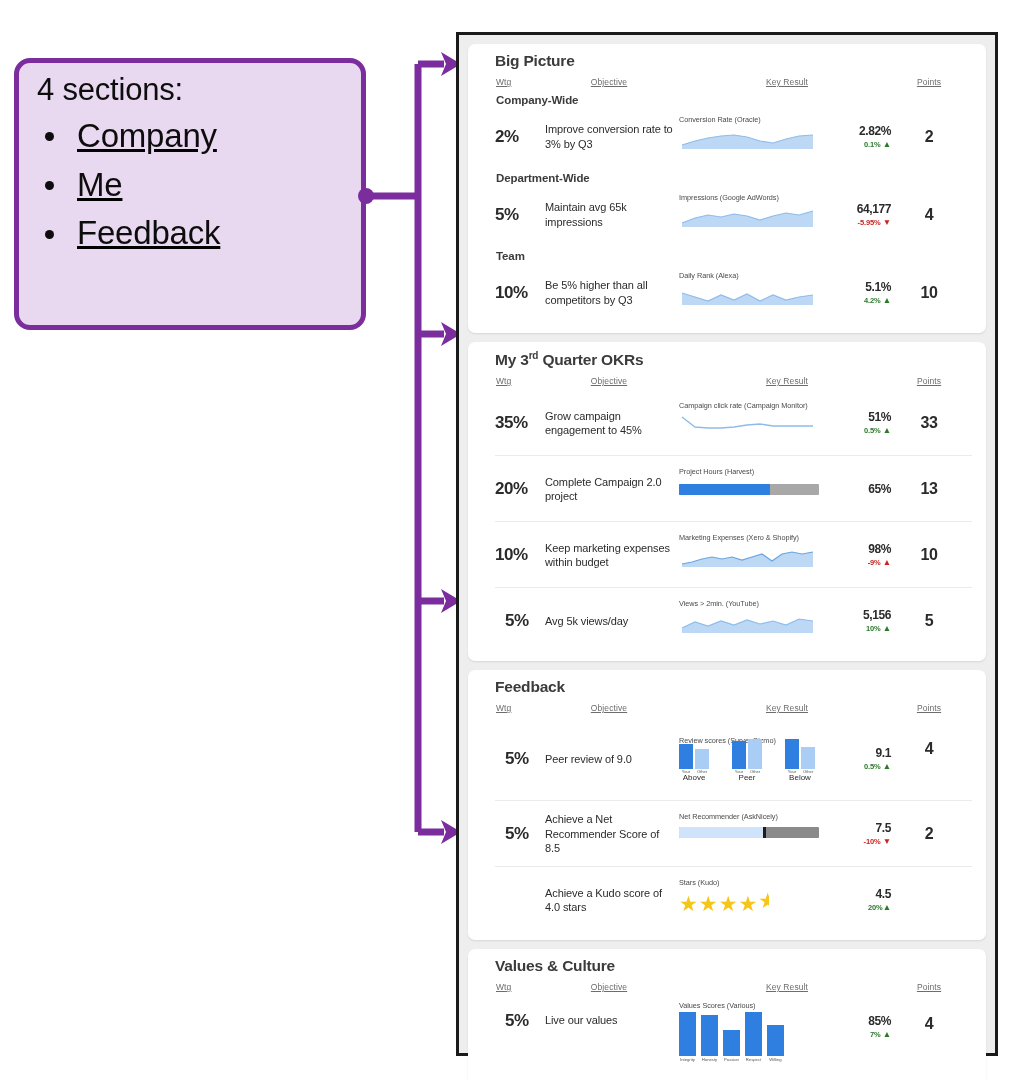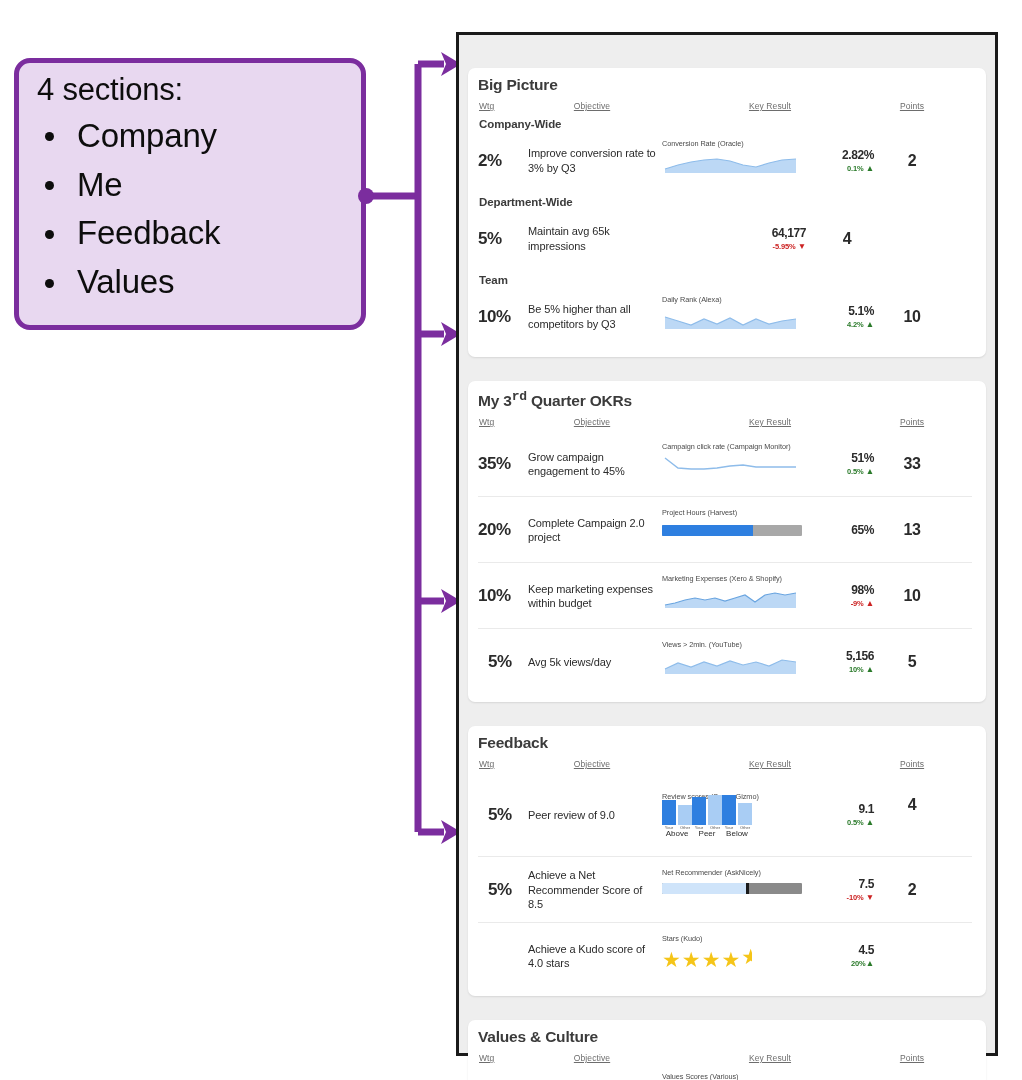--- a/index.html
+++ b/index.html
@@ -9,48 +9,47 @@
   }
   
   #callout{
     position:absolute;left:14px;top:58px;width:352px;height:272px;
     background:#e8d8f0;border:5px solid #7b2d9e;border-radius:16px;
     box-sizing:border-box;padding:10px 16px 0 18px;
   }
   #callout .c-title{
     font-size:31px;color:#0d0d0d;line-height:1.12;letter-spacing:-.2px;
   }
-  #callout ul{list-style:none;margin:4px 0 0 0;padding:0;}
+  #callout ul{list-style:none;margin:4px 0 0 0;padding:0;text-decoration:underline;}
   #callout li{
     font-size:33px;color:#0d0d0d;line-height:1.48;position:relative;padding-left:40px;
     letter-spacing:-.2px;
   }
   #callout li:before{
     content:"";position:absolute;left:8px;top:.62em;width:9px;height:9px;
     border-radius:50%;background:#0d0d0d;
   }
   
   #connector{position:absolute;left:0;top:0;width:1022px;height:1080px;pointer-events:none;}
   
   #frame{
     position:absolute;left:456px;top:32px;width:542px;height:1024px;
     background:#eeeeee;border:3px solid #1a1a1a;box-sizing:border-box;
     padding:9px 9px 0 9px;
   }
   .card{
     background:#ffffff;border-radius:7px;margin-bottom:9px;
     box-shadow:0 1px 2px rgba(0,0,0,.10);
-    padding:7px 14px 8px 10px;
-    margin-top:24px;
+    padding:7px 14px 8px 27px;
   }
   .sec-title{
     font-size:15.5px;color:#3b3b3b;font-weight:bold;letter-spacing:-.2px;
     margin:1px 0 3px 0;
   }
-  .sec-title sup{font-size:13px;vertical-align:super;font-family:Liberation Mono, monospace;}
+  .sec-title sup{font-size:10px;vertical-align:super;}
   
   .hdr,.row{
     display:grid;
     grid-template-columns:44px 128px 148px 62px 56px;
     column-gap:6px;align-items:center;
   }
   .hdr{height:18px;}
   .hdr span{
     font-size:8.5px;color:#6d6d6d;text-align:center;letter-spacing:.1px;text-decoration:underline;
   }
@@ -75,21 +74,21 @@
   .d.down{color:#cc2222;}
   .pts{font-size:16px;color:#2b2b2b;font-weight:bold;text-align:center;letter-spacing:-.4px;}
   
   .pbar{height:11px;background:#a8a8a8;border-radius:1px;width:140px;margin-top:8px;overflow:hidden;}
   .pbar>i{display:block;height:100%;background:#2e7fe0;}
   
   .mbar{height:11px;width:140px;margin-top:6px;border-radius:1px;position:relative;overflow:hidden;background:#8a8a8a;}
   .mbar>i{position:absolute;left:0;top:0;height:100%;background:#cfe4fa;}
   .mbar>b{position:absolute;top:0;width:3px;height:100%;background:#1b1b1b;}
   
-  .gbars{display:flex;align-items:flex-end;gap:0;height:36px;margin-top:1px;}
+  .gbars{display:flex;align-items:flex-end;gap:23px;height:36px;margin-top:1px;}
   .ggrp{display:flex;flex-direction:column;align-items:center;}
   .ggrp .pair{display:flex;align-items:flex-end;gap:2px;height:30px;}
   .ggrp .pair span{width:14px;display:block;}
   .ggrp .subs{display:flex;gap:2px;}
   .ggrp .subs i{width:14px;font-size:4.1px;color:#555;text-align:center;font-style:normal;display:block;}
   .ggrp .gl{font-size:8px;color:#2b2b2b;margin-top:-1px;}
   
   .vbars{display:flex;align-items:flex-end;gap:5px;height:50px;margin-top:2px;position:relative;}
   .vbars .vb{display:flex;flex-direction:column;align-items:center;justify-content:flex-end;height:100%;}
   .vbars .vb span{width:17px;background:#2e7fe0;display:block;}
@@ -99,21 +98,20 @@
 </style>
 </head>
 <body>
 
 <div id="callout">
   <div class="c-title">4 sections:</div>
   <ul>
     <li>Company</li>
     <li>Me</li>
     <li>Feedback</li>
-    <li>Values</li>
   </ul>
 </div>
 
 <svg id="connector" viewBox="0 0 1022 1080" width="1022" height="1080">
   <g stroke="#7b2d9e" stroke-width="7" fill="none" stroke-linecap="butt">
     <path d="M366 196 H418"></path>
     <path d="M418 196 V64"></path>
     <path d="M418 196 V832"></path>
     <path d="M418 64 H444"></path>
     <path d="M418 334 H444"></path>
@@ -155,20 +153,27 @@
         <span class="v">2.82%</span>
         <span class="d up"><em style="font-style:normal">0.1%</em> <span class="tri">▲</span></span>
       </div>
       <div class="pts">2</div>
     </div>
 
     <div class="grouplbl">Department-Wide</div>
     <div class="row first">
       <div class="wtg">5%</div>
       <div class="obj">Maintain avg 65k impressions</div>
+      <div class="kr">
+        <span class="kr-lbl">Impressions (Google AdWords)</span>
+        <svg width="140" height="26" viewBox="0 0 140 26">
+          <path d="M3,20 L16,15 L29,12 L42,14 L55,11 L68,13 L81,17 L94,13 L107,10 L120,12 L134,8 L134,24 L3,24 Z" fill="#bcd8f5"></path>
+          <path d="M3,20 L16,15 L29,12 L42,14 L55,11 L68,13 L81,17 L94,13 L107,10 L120,12 L134,8" fill="none" stroke="#8ebcea" stroke-width="1.2"></path>
+        </svg>
+      </div>
       <div class="val">
         <span class="v">64,177</span>
         <span class="d down"><em style="font-style:normal">-5.95%</em> <span class="tri">▼</span></span>
       </div>
       <div class="pts">4</div>
     </div>
 
     <div class="grouplbl">Team</div>
     <div class="row first">
       <div class="wtg">10%</div>

